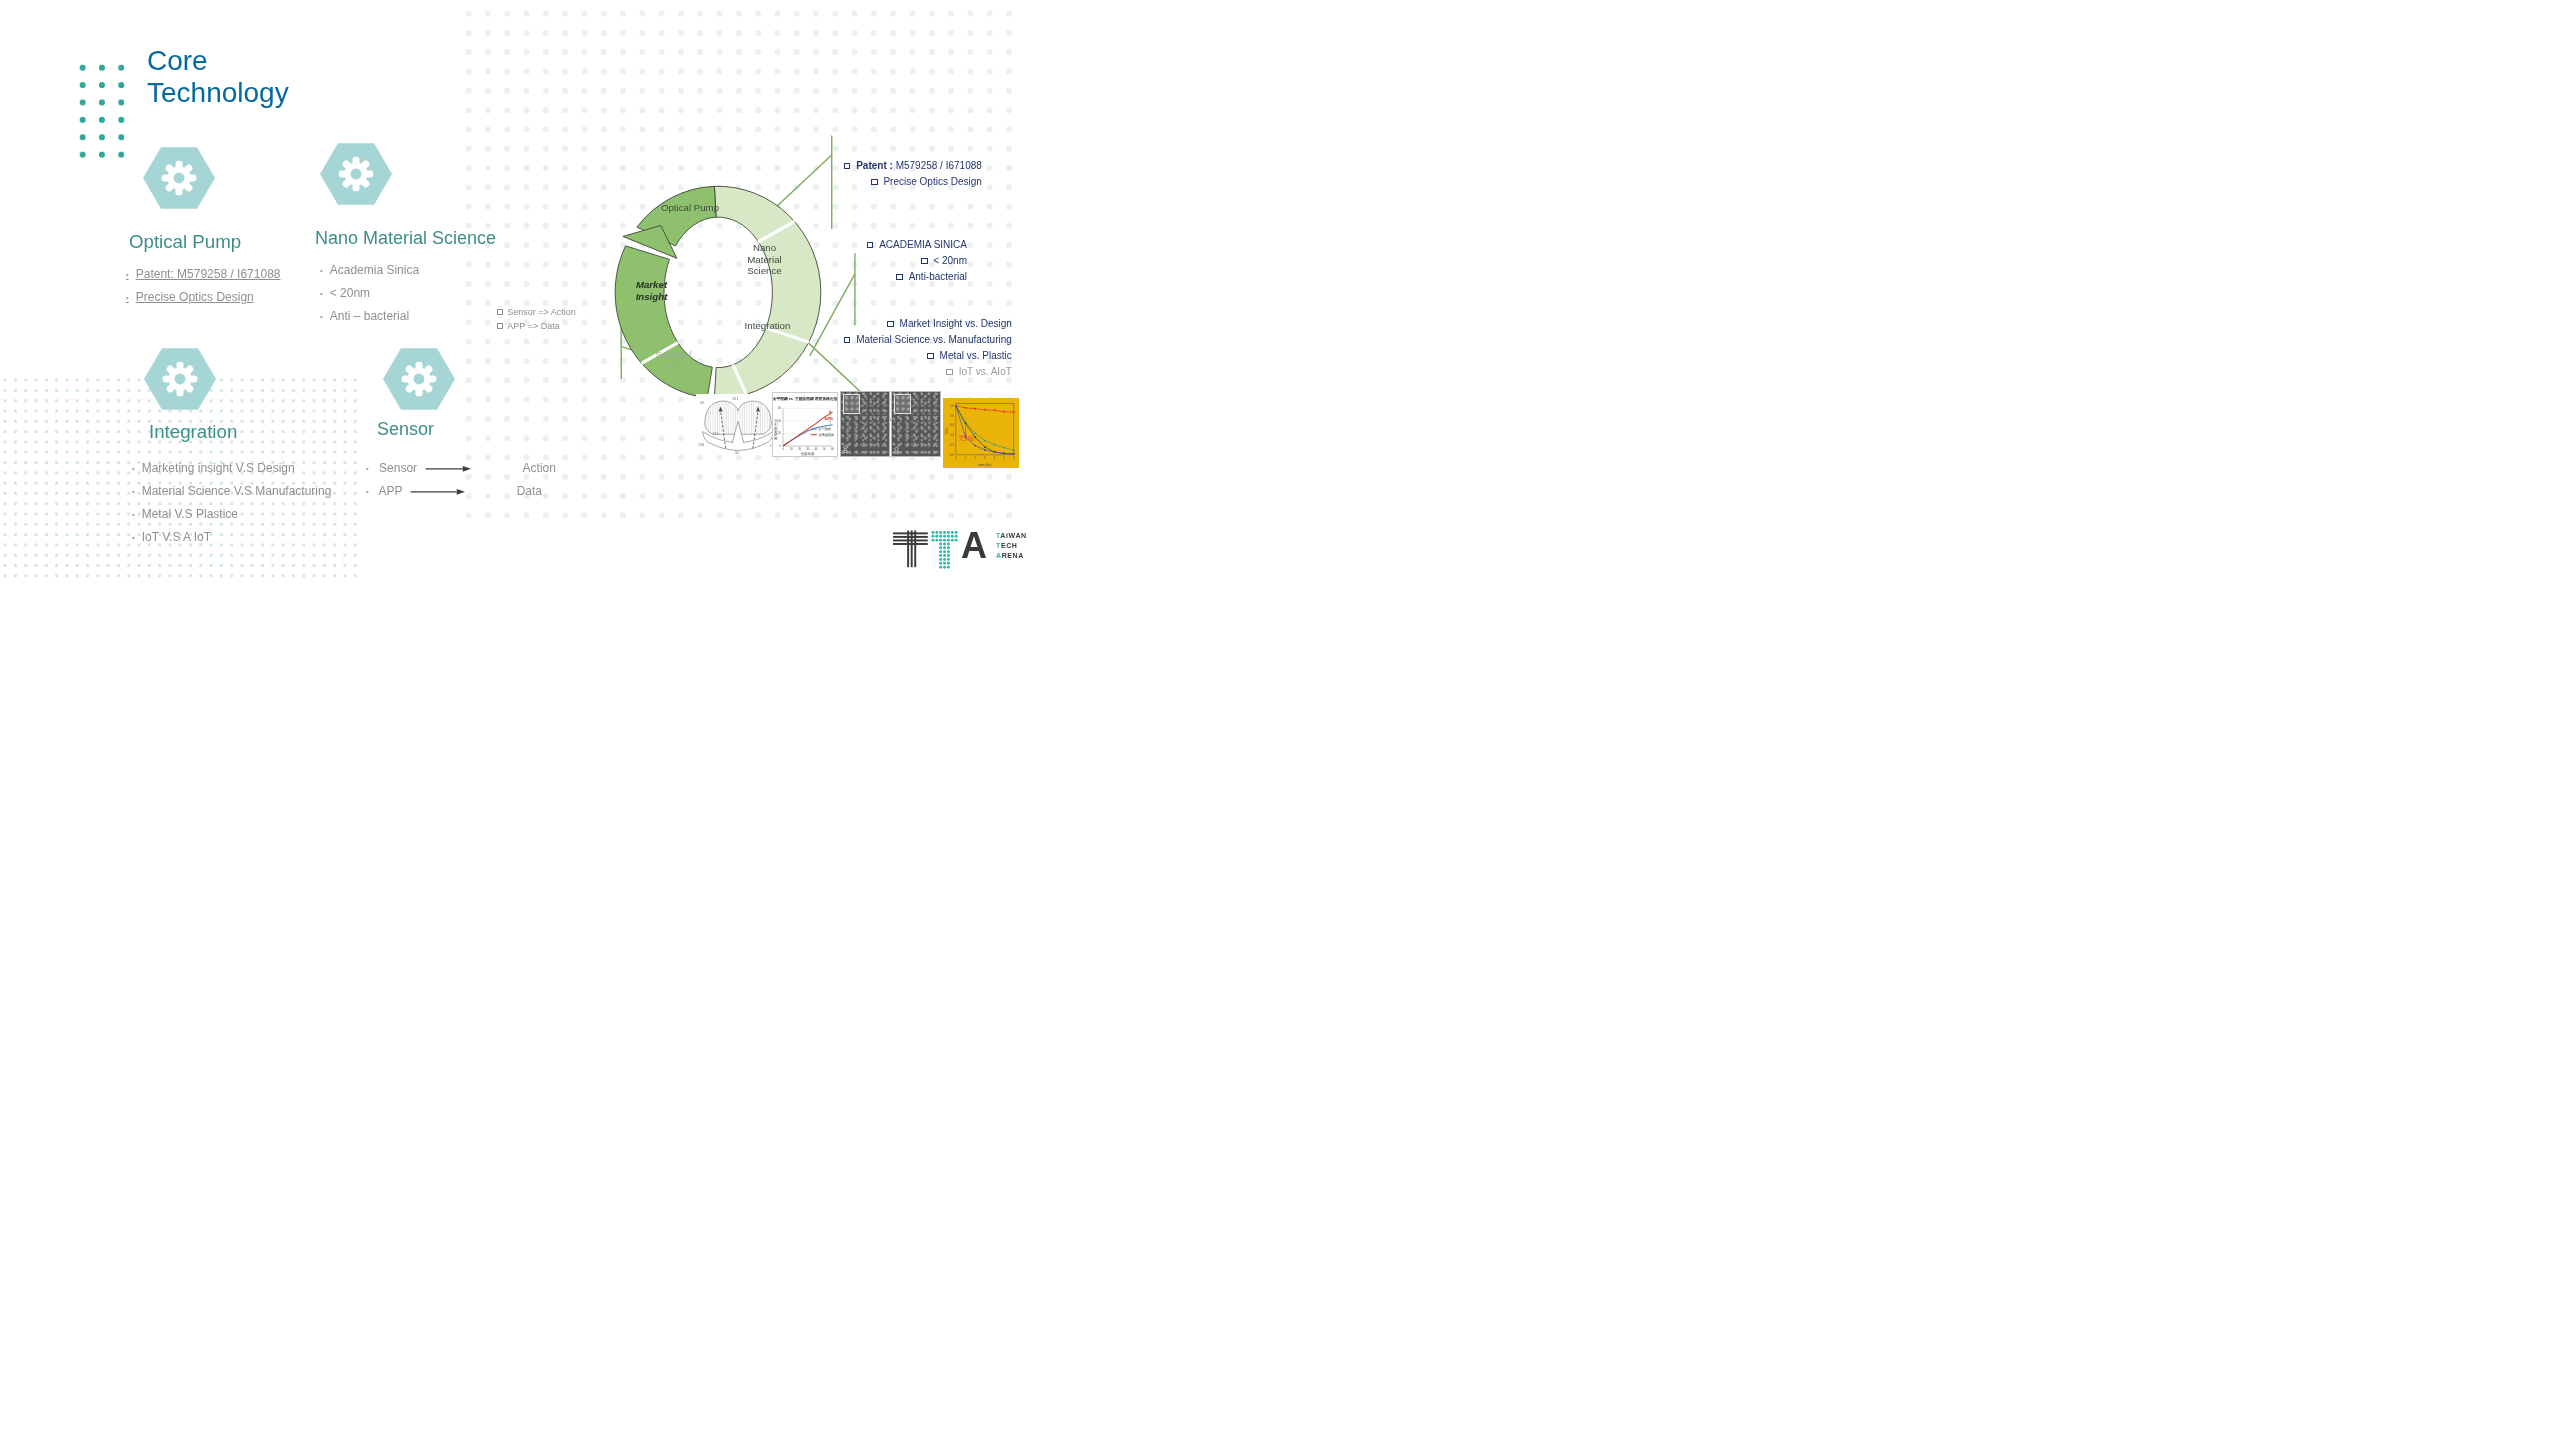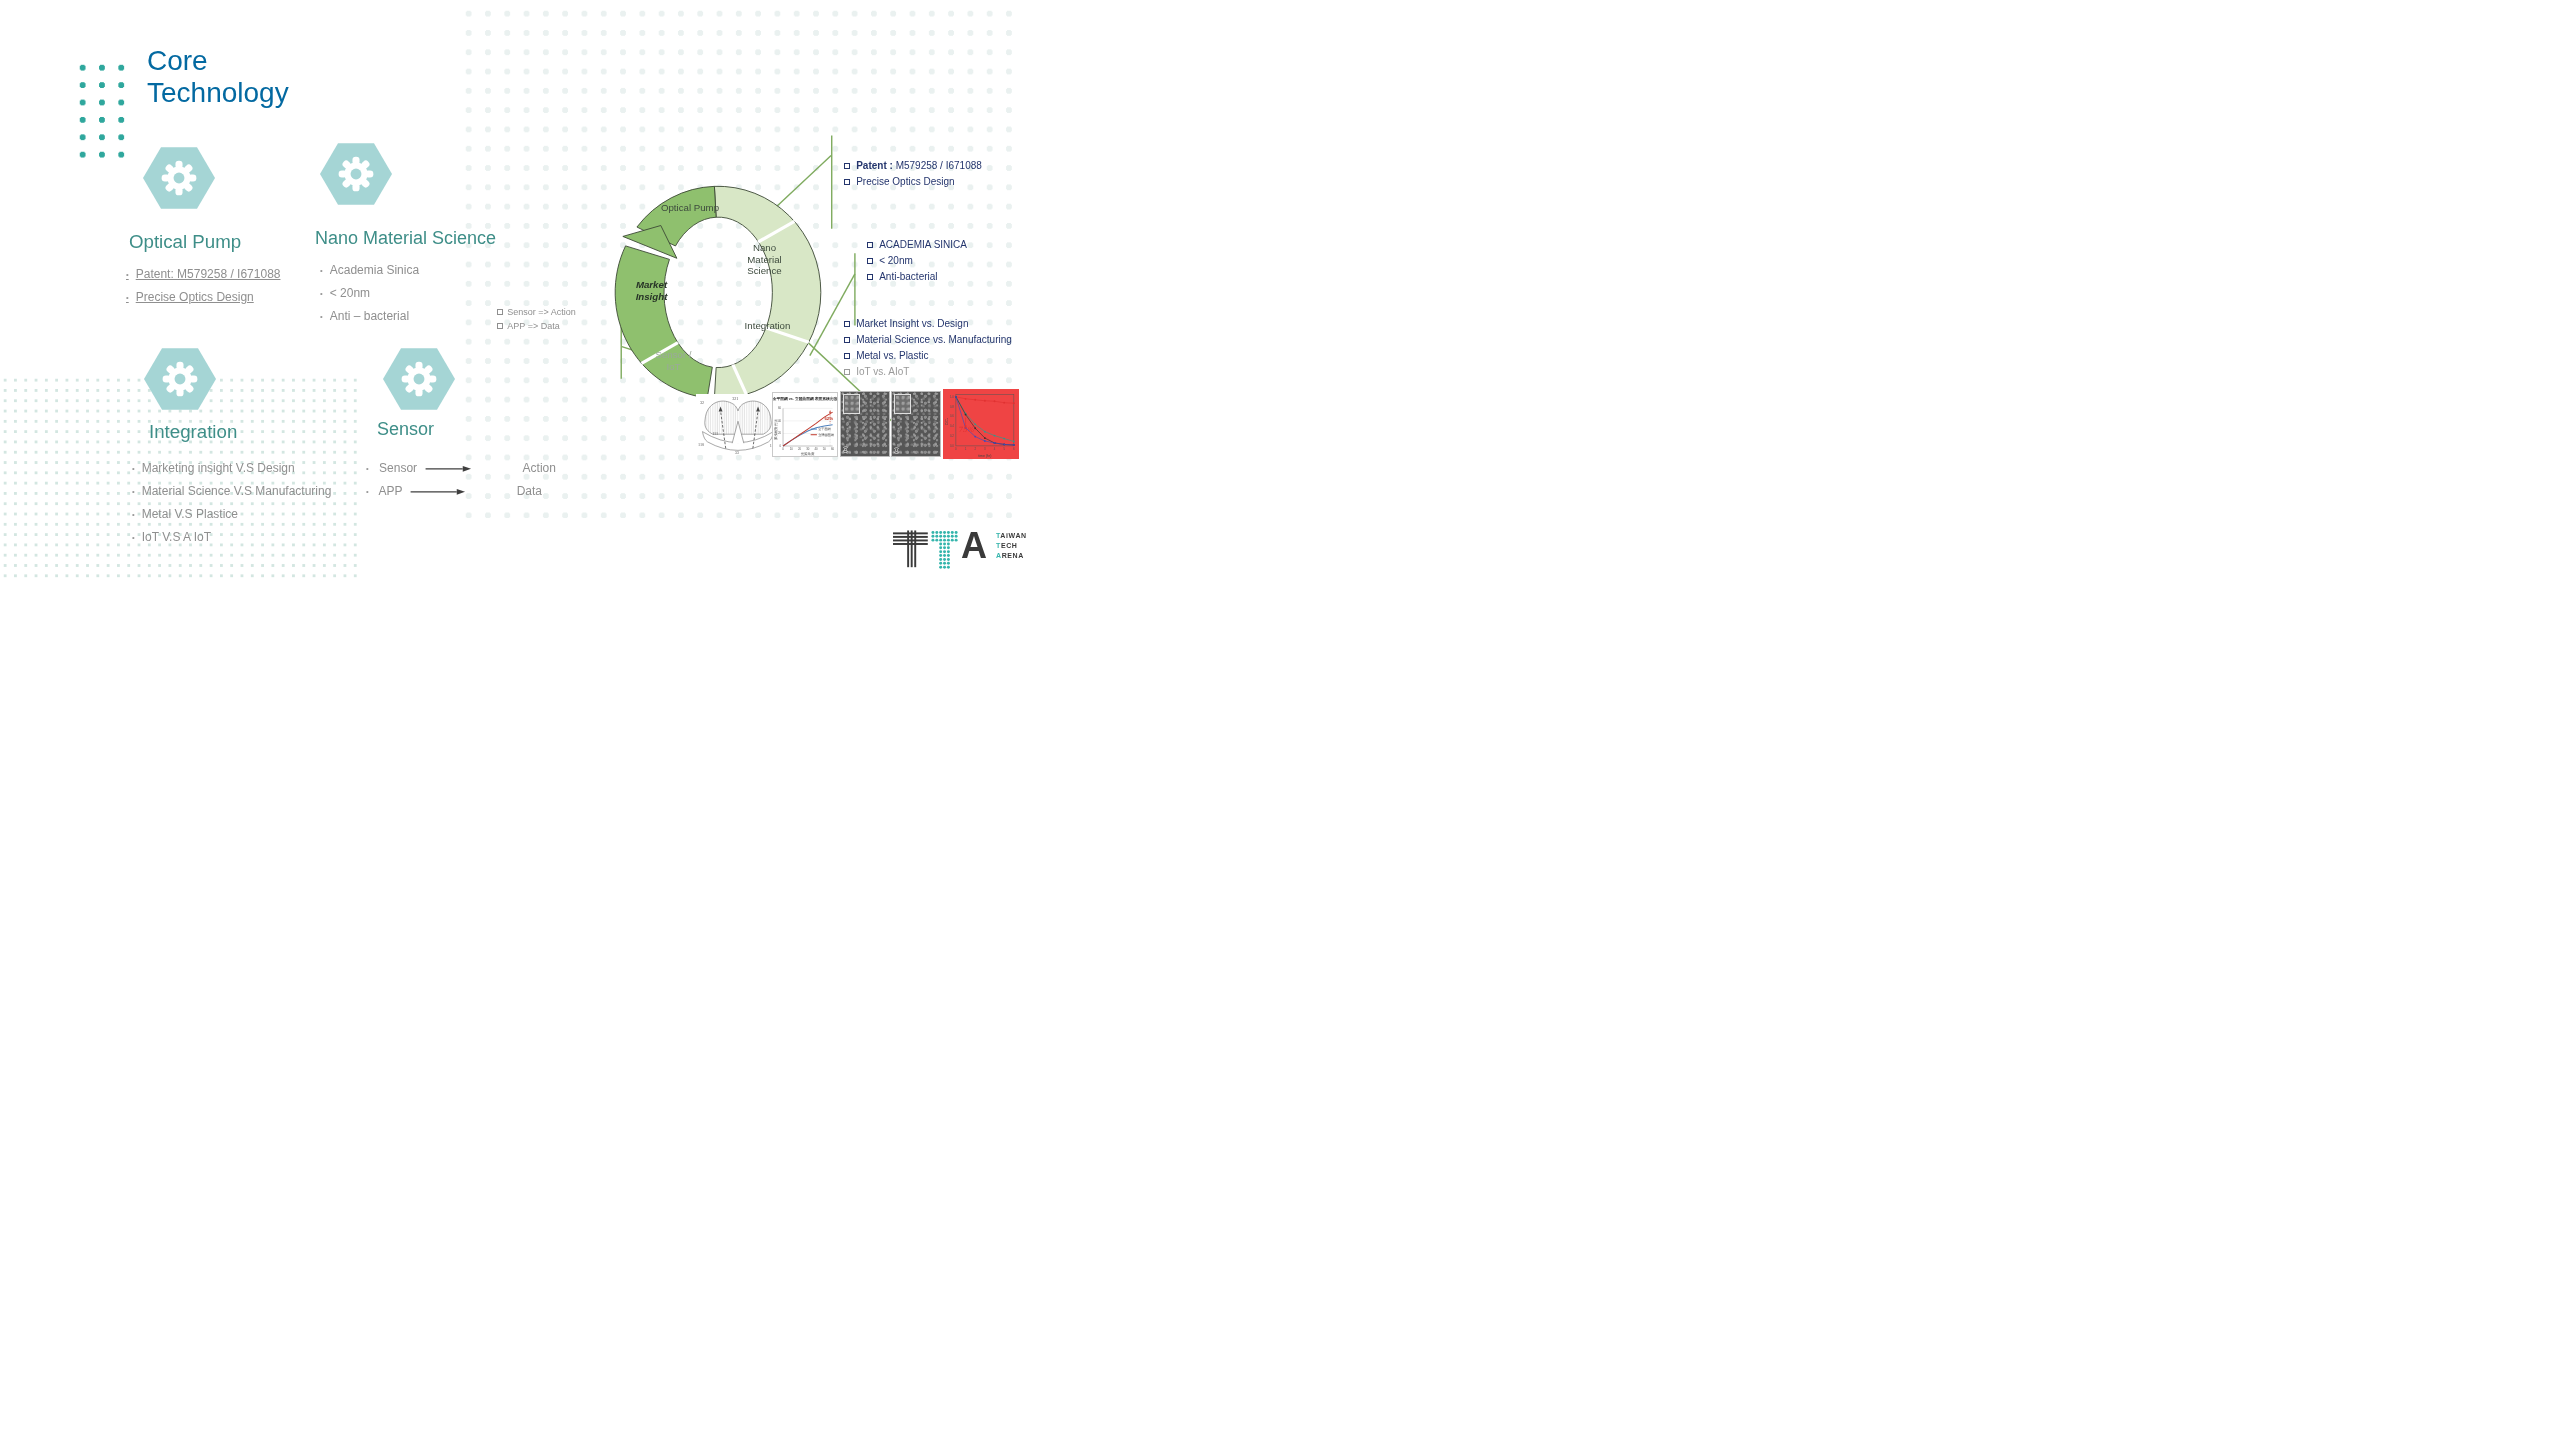--- a/index.html
+++ b/index.html
@@ -51,21 +51,21 @@
   .rl-op   { left:45px;  top:16.7px;  width:64px; }
   .rl-mi   { left:18px;  top:94px; width:41px; font-weight:bold; font-style:italic; color:#273327; }
   .rl-siot { left:39px;  top:164px; width:43px; color:#9ba89b; }
   .rl-nano { left:131px; top:57px;  width:41px; }
   .rl-int  { left:119px; top:135px; width:71px; }
 
   .connectors { position:absolute; left:0; top:0; width:1030px; height:580px; pointer-events:none; }
 
   
   .callout { position:absolute; color:#24356d; font-size:10px; line-height:1.34; }
-  .callout .row { white-space:nowrap; margin-bottom:2.6px; }
+  .callout .row { white-space:nowrap; margin-bottom:2.6px;text-align:right; }
   .ncbx { display:inline-block; width:6.4px; height:6.4px; border:1.6px solid #24356d; margin-right:5.8px; }
   .ncbx.gray { border-color:#9a9a9a; }
   .muted { color:#9a9a9a; }
   .co-1 { left:844px; top:159px; }
   .co-2 { left:867px; top:238px; }
   .co-3 { left:844px; top:317px; }
   .bold { font-weight:bold; }
 
   
   .fig-patent { position:absolute; left:696px; top:394px; width:84px; height:61px; background:#fff; }
@@ -79,21 +79,21 @@
     background-size:7px 8.4px, 9px 7px, 5.8px 7.7px, 7.7px 5.8px;
     border:0.6px solid #bbb; }
   .sem-b { left:840px; } .sem-c { left:891px; }
   .sem .inset { position:absolute; left:1.9px; top:1.9px; width:17.4px; height:20px; border:0.6px solid #e0e0e0;
     background-color:#6e6e6e;
     background-image: radial-gradient(circle at 40% 40%, #9f9f9f 1.3px, transparent 1.9px),
                       radial-gradient(circle at 75% 70%, #8a8a8a 1px, transparent 1.6px);
     background-size:5.8px 5.8px, 4.5px 5.2px; }
   .sem .sem-label { position:absolute; left:1.3px; bottom:2.6px; color:#eee; font-size:5.8px;
     writing-mode:vertical-rl; transform:rotate(180deg); }
-  .chart2 { position:absolute; left:943px; top:389px; width:76px; height:70px; background:#ef4444; }
+  .chart2 { position:absolute; left:943px; top:398px; width:76px; height:70px; background:#eab308; }
 
   svg text.tick { font-size:4.5px; fill:#555; font-family:"Liberation Sans",sans-serif; }
   svg text.axlab { font-size:5.5px; fill:#444; font-family:"Liberation Sans",sans-serif; }
   svg text.ctitle { font-size:6px; fill:#333; font-weight:bold; font-family:"Liberation Sans",sans-serif; }
   svg text.legend { font-size:5px; fill:#444; font-family:"Liberation Sans",sans-serif; }
   svg text.redpct { font-size:7px; fill:#c0392b; font-weight:bold; font-family:"Liberation Sans",sans-serif; }
   svg text.redpct2 { font-size:11px; fill:#e03131; font-style:italic; font-family:"DejaVu Serif",serif; }
   svg text.figlab { font-size:6.5px; fill:#555; font-family:"Liberation Serif",serif; }
 
   

